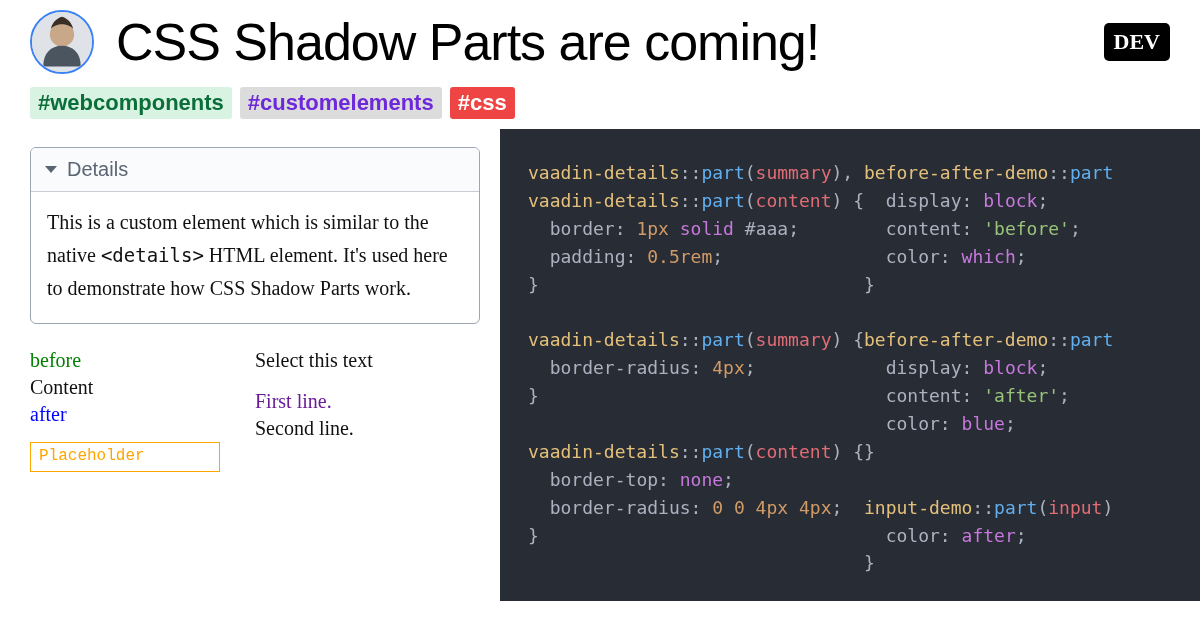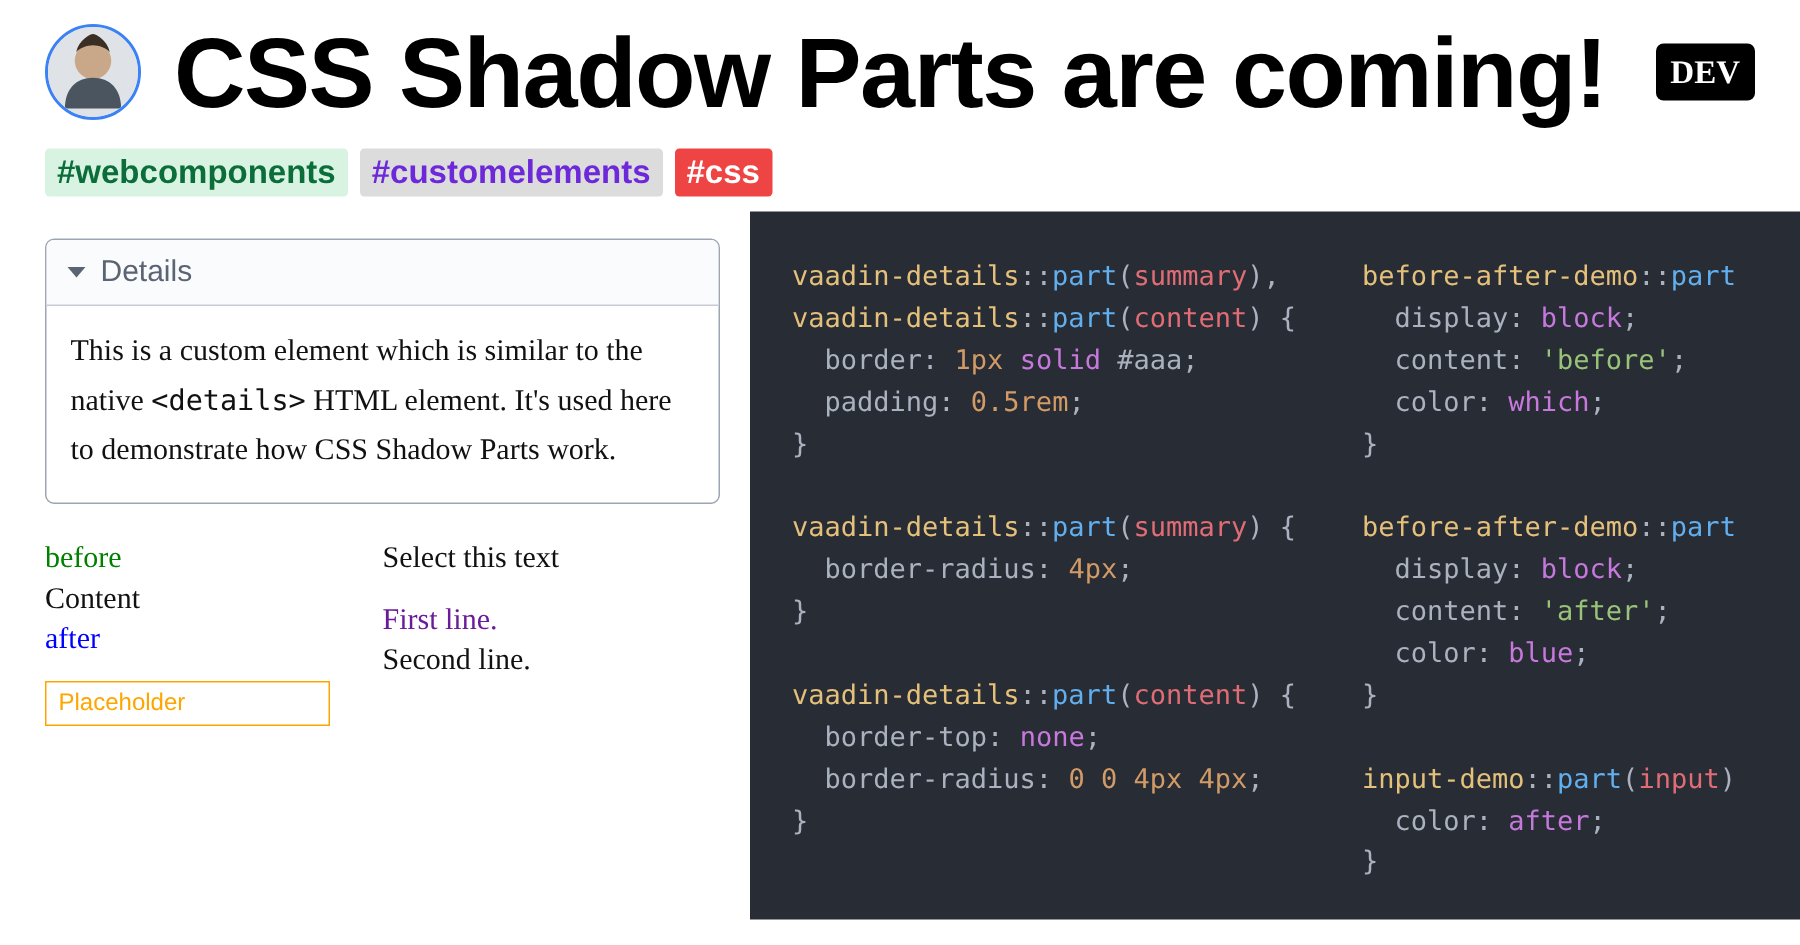--- a/index.html
+++ b/index.html
@@ -1,20 +1,20 @@
 <!DOCTYPE html>
 <html><head>
 <meta charset="utf-8">
 <style>
   * { box-sizing: border-box; }
   html, body { margin:0; padding:0; width:1200px; height:630px; font-family: -apple-system, BlinkMacSystemFont, "Segoe UI", Helvetica, Arial, sans-serif; background:#fff; overflow:hidden; }
   .header { display:flex; align-items:center; padding: 10px 30px 5px 30px; }
   .avatar { width:64px; height:64px; border-radius:50%; border:2px solid #3b82f6; flex-shrink:0; background:#e8e8e8; position:relative; overflow:hidden; }
   .avatar svg { width:100%; height:100%; }
-  .title { font-size:66px; font-weight:700; margin-left:22px; letter-spacing:-1px; flex:1; }
+  .title { font-size:52px; font-weight:400; margin-left:22px; letter-spacing:-1px; flex:1; }
   .dev-badge { background:#000; color:#fff; font-weight:800; font-size:22px; padding:6px 10px; border-radius:5px; letter-spacing:0px; font-family: Liberation Serif, serif; }
   .tags { padding: 8px 30px 10px 30px; display:flex; gap:8px; }
   .tag { font-weight:700; font-size:22px; padding:3px 8px; border-radius:3px; }
   .tag-wc { background:#d9f3e3; color:#0b6e3a; }
   .tag-ce { background:#dcdcdc; color:#6d28d9; }
   .tag-css { background:#ef4444; color:#fff; }
 
   .body { display:flex; padding:0 0 0 30px; height: calc(100% - 158px); }
   .left { width: 470px; flex-shrink:0; padding-right:20px; }
   .right { flex:1; background:#282c34; color:#abb2bf; font-family: "Menlo","Consolas",monospace; font-size:18px; padding:30px 0 0 28px; overflow:hidden; line-height:1.55; white-space:pre; }
@@ -23,35 +23,35 @@
   .details-summary { background:#fafbfc; padding:10px 14px; display:flex; align-items:center; gap:10px; border-bottom:1px solid #c7ccd3; cursor:pointer; }
   .details-summary .chevron { width:0; height:0; border-left:6px solid transparent; border-right:6px solid transparent; border-top:7px solid #5a6473; }
   .details-summary .label { color:#5a6473; font-size:20px; }
   .details-content { padding:14px 16px 18px 16px; font-family: Georgia, "Times New Roman", serif; font-size:20px; line-height:1.65; color:#111; }
   .details-content code.inline { font-family: "Menlo","Consolas",monospace; font-size:19px; }
 
   .demos { display:flex; margin-top:23px; font-family: Georgia,"Times New Roman",serif; font-size:20px; line-height:1.35; color:#111; }
   .demo-col { flex:1; }
   .before { color:green; }
   .after  { color:blue; }
-  .placeholder-input { margin-top:14px; border:1px solid orange; height:30px; width:190px; padding:0 8px; font-family: Liberation Sans, sans-serif; font-size:16px; color:orange; display:flex; align-items:center; }
+  .placeholder-input { margin-top:14px; border:1px solid orange; height:30px; width:190px; padding:0 8px; font-family: Liberation Mono, monospace; font-size:16px; color:orange; display:flex; align-items:center; }
   .firstline { color:#6a1b9a; }
   .firstletter-red { color:red; }
 
   
   .c-sel { color:#e5c07b; }
   .c-fn  { color:#61afef; }
   .c-arg { color:#e06c75; }
   .c-prop{ color:#abb2bf; }
   .c-num { color:#d19a66; }
   .c-kw  { color:#c678dd; }
   .c-str { color:#98c379; }
   .c-punc{ color:#abb2bf; }
 
-  .code-cols { display:flex; gap:44px; }
+  .code-cols { display:flex; }
   .code-col  { flex-shrink:0; }
 </style>
 </head>
 <body>
 
 <div class="header">
   <div class="avatar">
     <svg viewBox="0 0 64 64">
       <rect width="64" height="64" fill="#dfe3e8"></rect>
       <circle cx="32" cy="24" r="13" fill="#c9a88a"></circle>

